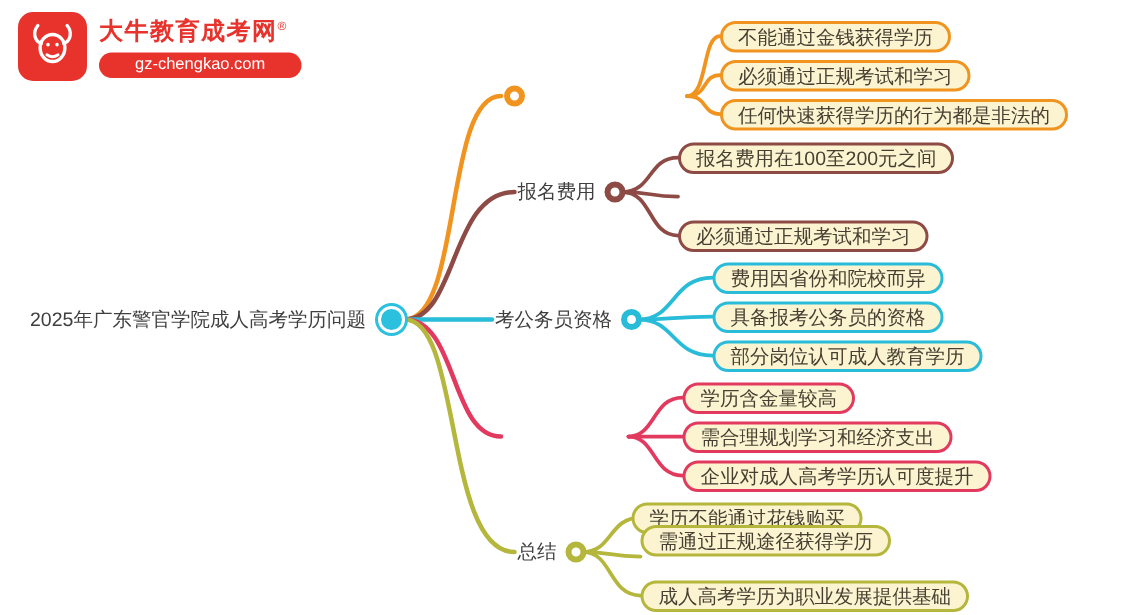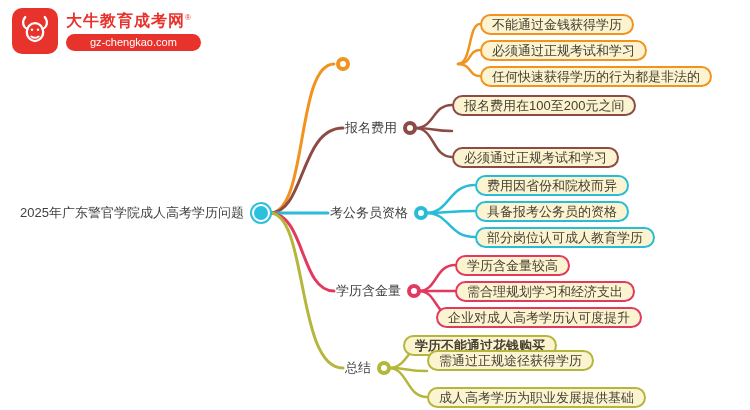--- a/index.html
+++ b/index.html
@@ -89,41 +89,37 @@
     <span class="ring" style="--c: #f0941f;"></span>
   </div>
   <div class="cat" style="left:345px;top:119px">
     <span class="cat-label">报名费用</span>
     <span class="ring" style="--c: #8e4a45;"></span>
   </div>
   <div class="cat" style="left:330px;top:204px">
     <span class="cat-label">考公务员资格</span>
     <span class="ring" style="--c: #29bcd8;"></span>
   </div>
-  <div class="cat" style="left:336px;top:282px">
-    <span class="cat-label">学历含金量</span>
-    <span class="ring" style="--c: #e23a5f;"></span>
-  </div>
   <div class="cat" style="left:345px;top:359px">
     <span class="cat-label">总结</span>
     <span class="ring" style="--c: #b5b63c;"></span>
   </div>
 
   <div class="leaf" style="left: 480px; top: 14px; --c: #f0941f; --bg: #fcf4d1;">不能通过金钱获得学历</div>
   <div class="leaf" style="left: 480px; top: 40px; --c: #f0941f; --bg: #fcf4d1;">必须通过正规考试和学习</div>
   <div class="leaf" style="left: 480px; top: 66px; --c: #f0941f; --bg: #fcf4d1;">任何快速获得学历的行为都是非法的</div>
 
   <div class="leaf" style="left: 452px; top: 95px; --c: #8e4a45; --bg: #fcf4d1;">报名费用在100至200元之间</div>
   <div class="leaf" style="left: 452px; top: 147px; --c: #8e4a45; --bg: #fcf4d1;">必须通过正规考试和学习</div>
 
   <div class="leaf" style="left: 475px; top: 175px; --c: #29bcd8; --bg: #fcf4d1;">费用因省份和院校而异</div>
   <div class="leaf" style="left: 475px; top: 201px; --c: #29bcd8; --bg: #fcf4d1;">具备报考公务员的资格</div>
   <div class="leaf" style="left: 475px; top: 227px; --c: #29bcd8; --bg: #fcf4d1;">部分岗位认可成人教育学历</div>
 
   <div class="leaf" style="left: 455px; top: 255px; --c: #e23a5f; --bg: #fcf4d1;">学历含金量较高</div>
   <div class="leaf" style="left: 455px; top: 281px; --c: #e23a5f; --bg: #fcf4d1;">需合理规划学习和经济支出</div>
-  <div class="leaf" style="left: 436px; top: 307px; --c: #e23a5f; --bg: #fcf4d1;">企业对成人高考学历认可度提升</div>
+  <div class="leaf" style="left: 455px; top: 307px; --c: #e23a5f; --bg: #fcf4d1;">企业对成人高考学历认可度提升</div>
 
-  <div class="leaf" style="left: 403px; top: 335px; font-weight: bold; --c: #b5b63c; --bg: #fcf4d1;">学历不能通过花钱购买</div>
+  <div class="leaf" style="left: 421px; top: 335px; --c: #b5b63c; --bg: #fcf4d1;">学历不能通过花钱购买</div>
   <div class="leaf" style="left: 427px; top: 350px; --c: #b5b63c; --bg: #fcf4d1;">需通过正规途径获得学历</div>
   <div class="leaf" style="left: 427px; top: 387px; --c: #b5b63c; --bg: #fcf4d1;">成人高考学历为职业发展提供基础</div>
 
 </div>
 
 </body></html>

